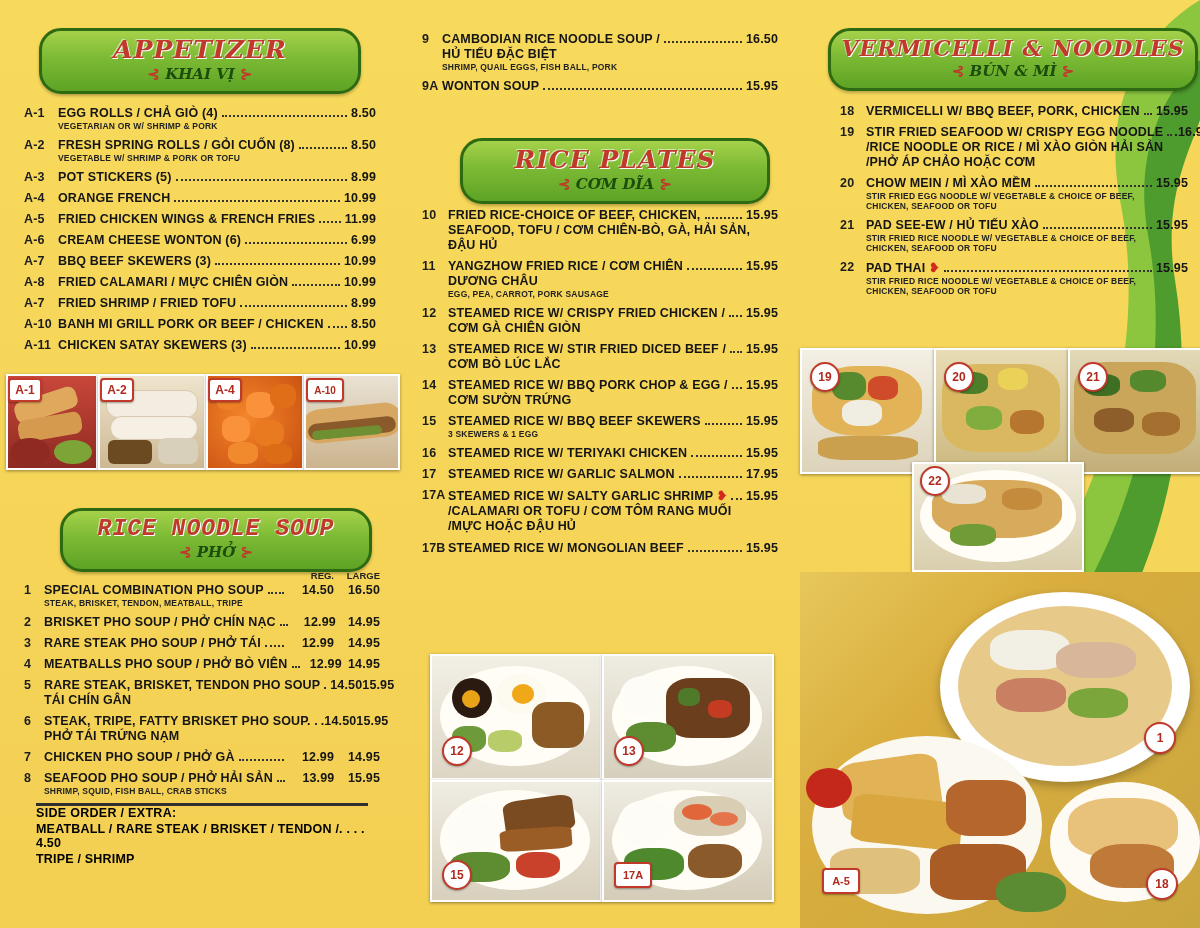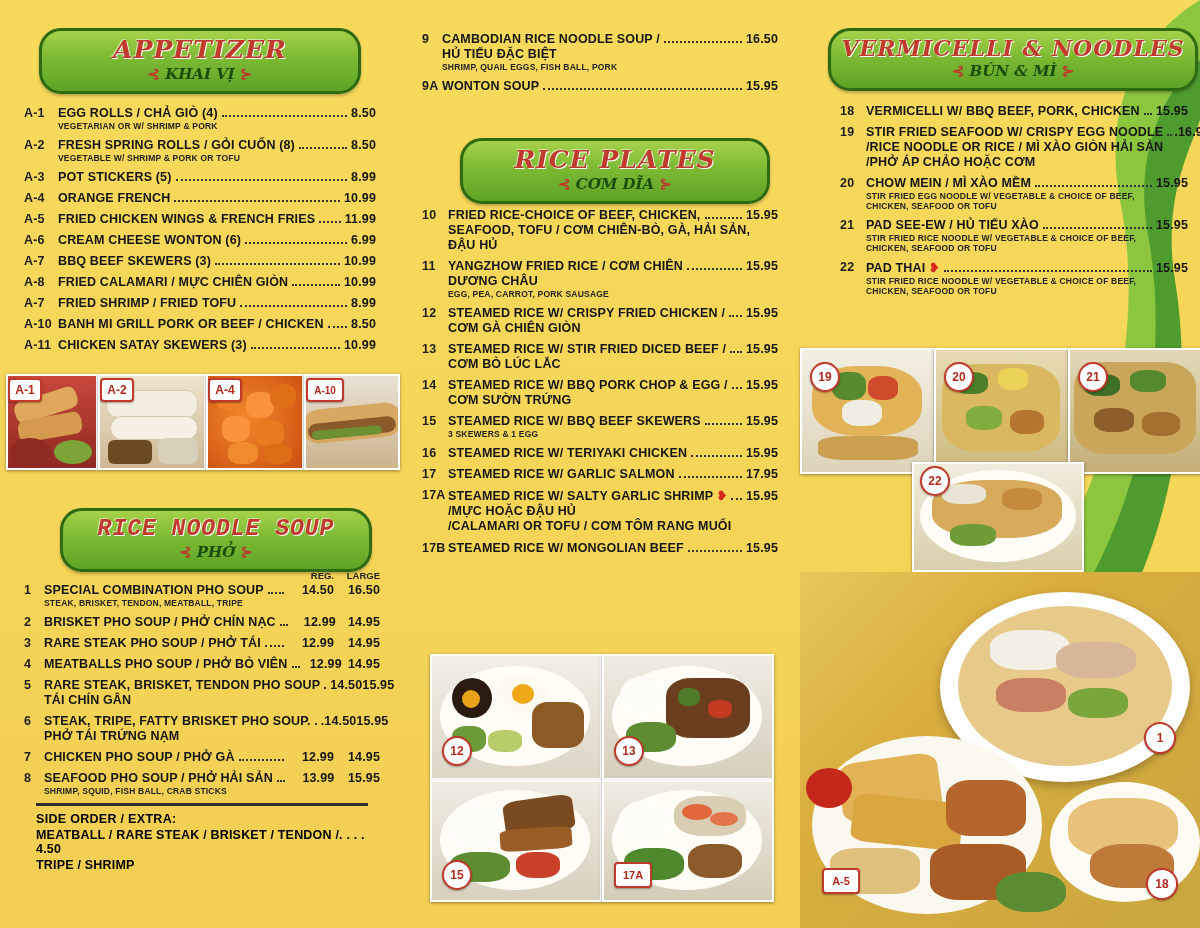--- a/index.html
+++ b/index.html
@@ -68,21 +68,21 @@
     color:#b02a1e;font-weight:bold;display:flex;align-items:center;justify-content:center;
     font-size:12px;box-shadow:0 1px 2px rgba(0,0,0,.35);z-index:5;
   }
   .badge.sq{border-radius:4px;width:34px;height:20px;font-size:11px;}
 
   
   .ph{width:100%;height:100%;position:relative;}
   .plate{position:absolute;border-radius:50%;background:#fffdf6;}
   .blob{position:absolute;border-radius:45%;}
 
-  .sideorder{margin-top:0;border-top:3px solid #2f2f2f;padding-top:6px;}
+  .sideorder{margin-top:0;border-top:3px solid #2f2f2f;}
   .sideorder .t{font-size:12.5px;font-weight:bold;letter-spacing:.3px;}
   .sideorder .l{font-size:12.5px;font-weight:bold;letter-spacing:.2px;margin-top:2px;}
 </style>
 </head>
 <body>
 
 <div class="page">
 
   <svg class="swoosh" viewBox="0 0 430 928" preserveAspectRatio="none">
     <path d="M430,0 L430,928 L40,928 C40,928 120,780 230,640 C330,515 380,350 350,200 C330,95 380,30 430,0 Z" fill="#8cc63f"></path>
@@ -495,22 +495,22 @@
       </div>
       <div class="item">
         <div class="code" style="width:26px;">17A</div>
         <div class="body">
           <div class="nameline">
               <span class="nm">STEAMED RICE W/ SALTY GARLIC SHRIMP</span>
               <span class="redchili">&nbsp;❥</span>
               <span class="dots" style="min-width:4px;"></span>
               <span class="price">15.95</span>
             </div>
+          <div class="sub">/CALAMARI OR TOFU / CƠM TÔM RANG MUỐI</div>
           <div class="sub">/MỰC HOẶC ĐẬU HỦ</div>
-          <div class="sub">/CALAMARI OR TOFU / CƠM TÔM RANG MUỐI</div>
         </div>
       </div>
       <div class="item" style="margin-top:8px;">
         <div class="code" style="width:26px;">17B</div>
         <div class="body">
             <div class="nameline">
               <span class="nm">STEAMED RICE W/ MONGOLIAN BEEF</span>
               <span class="dots"></span>
               <span class="price">15.95</span>
             </div>

